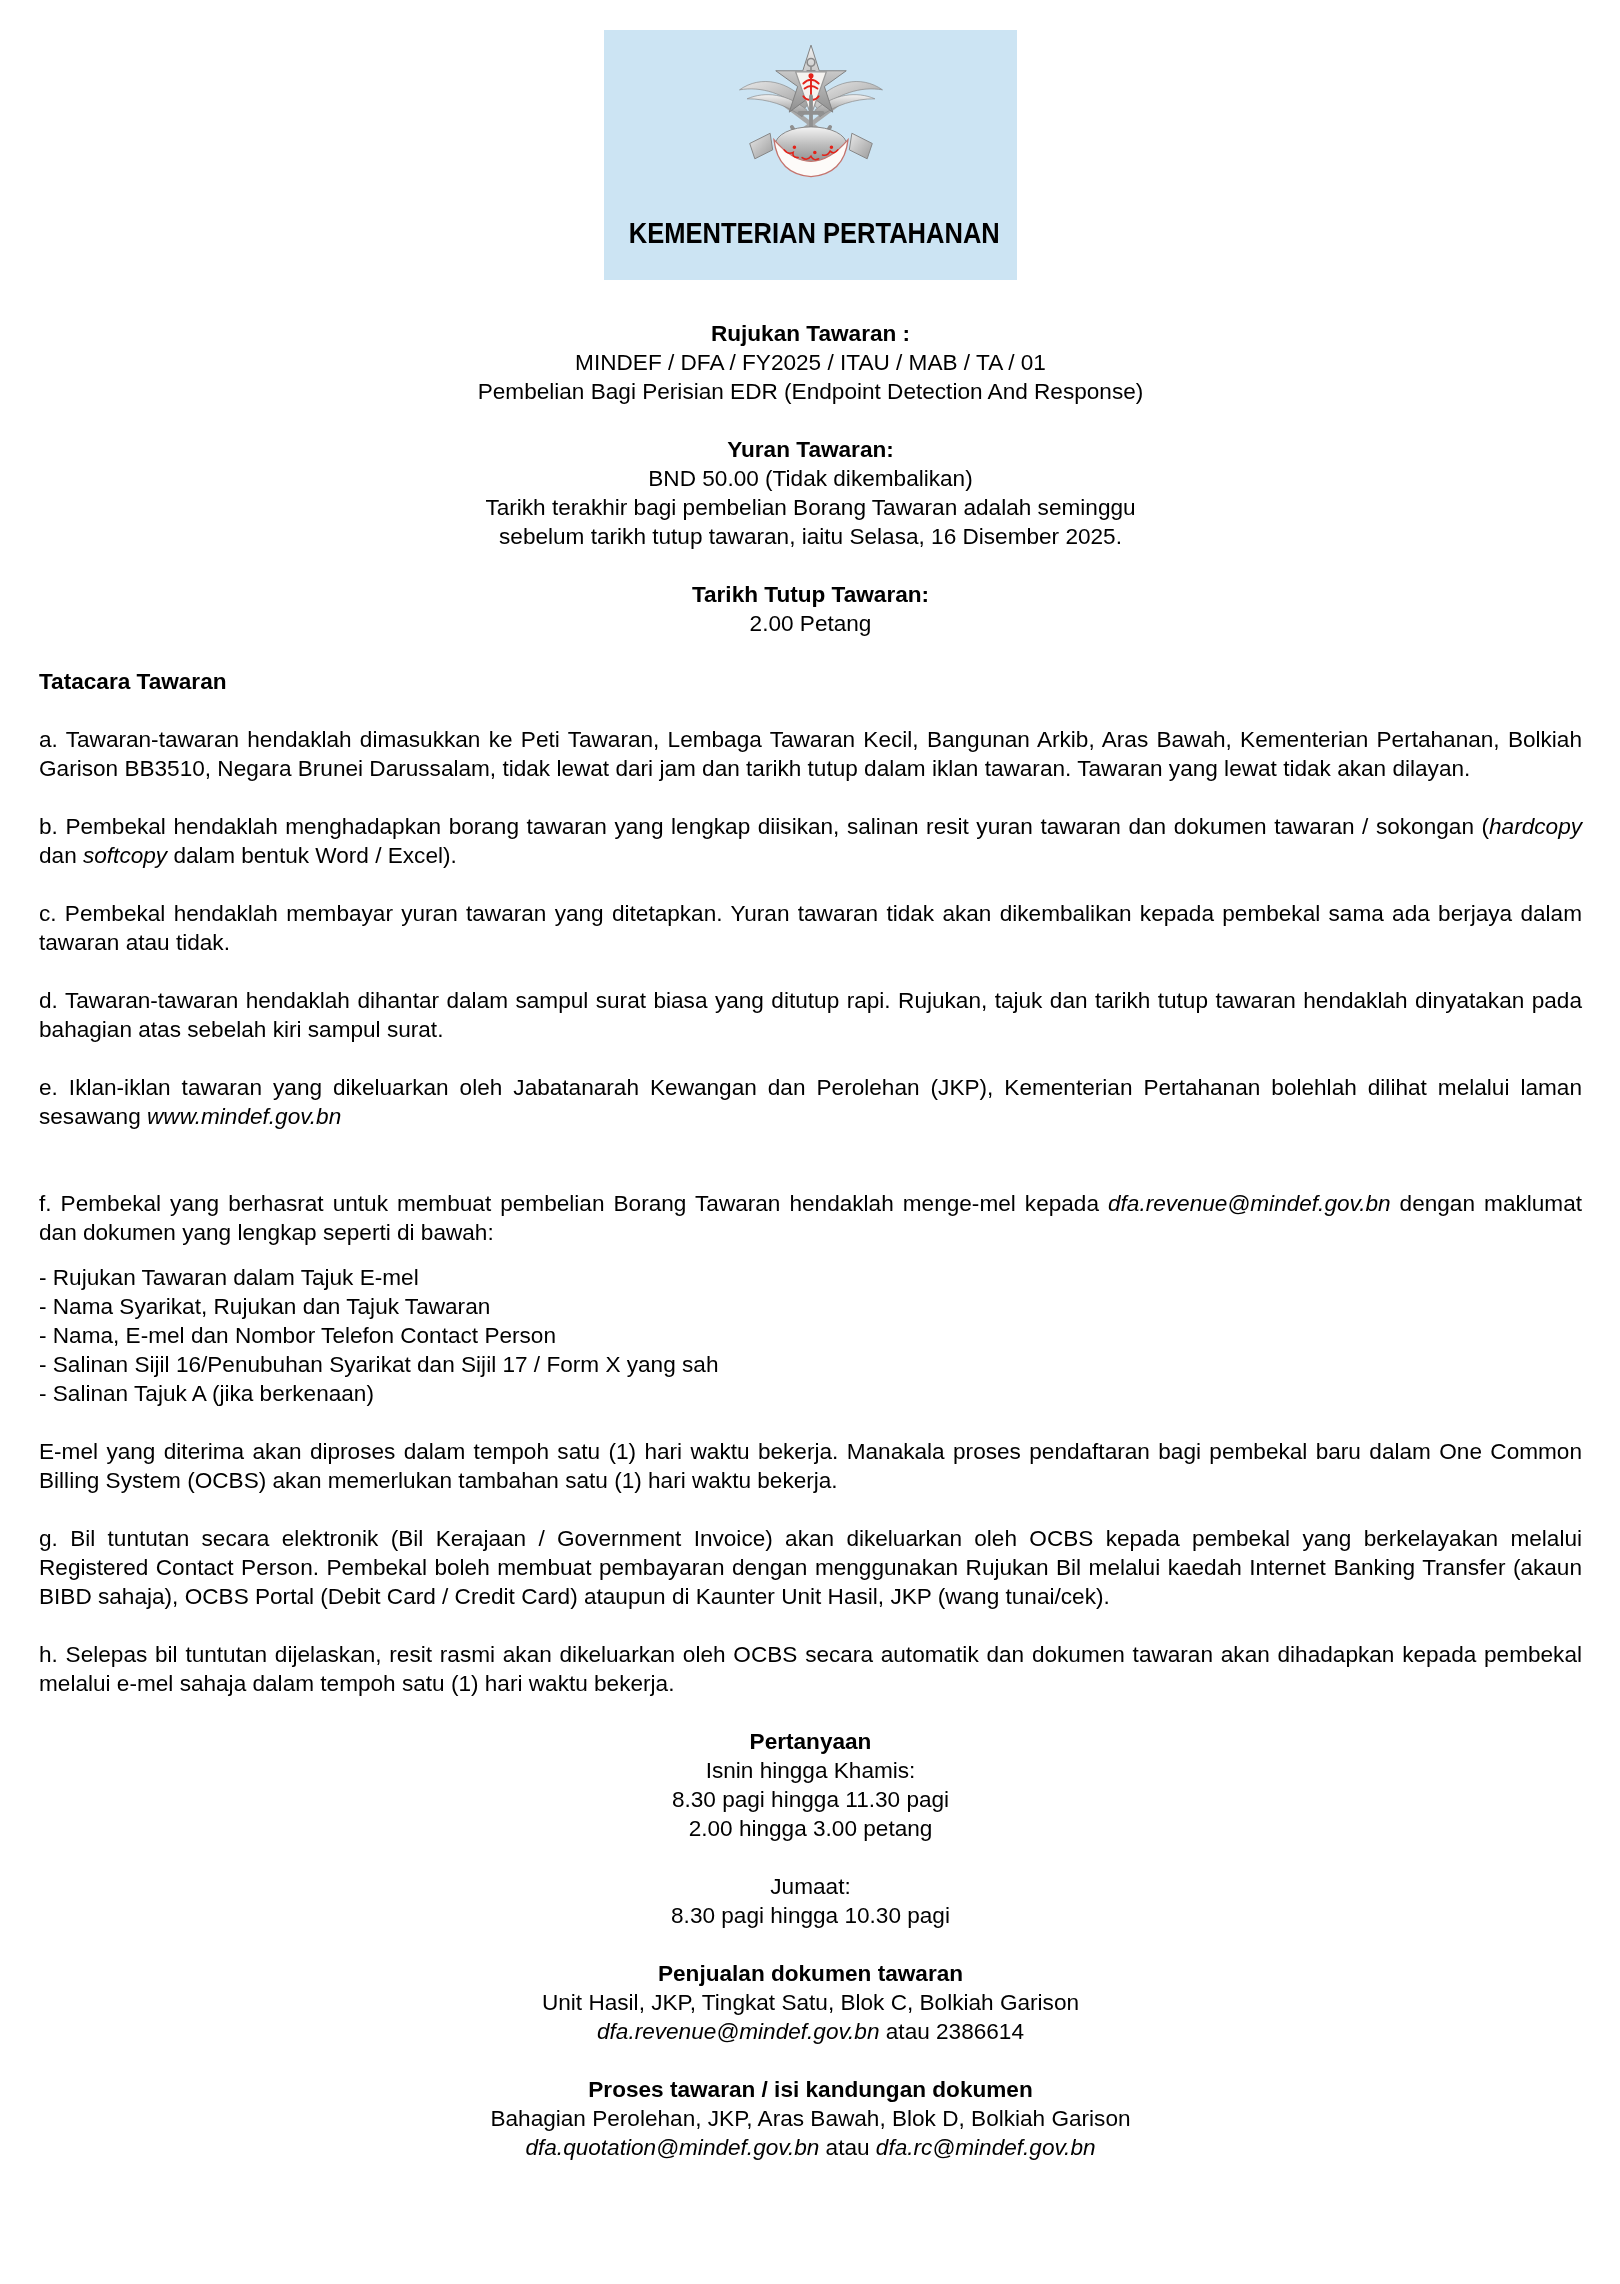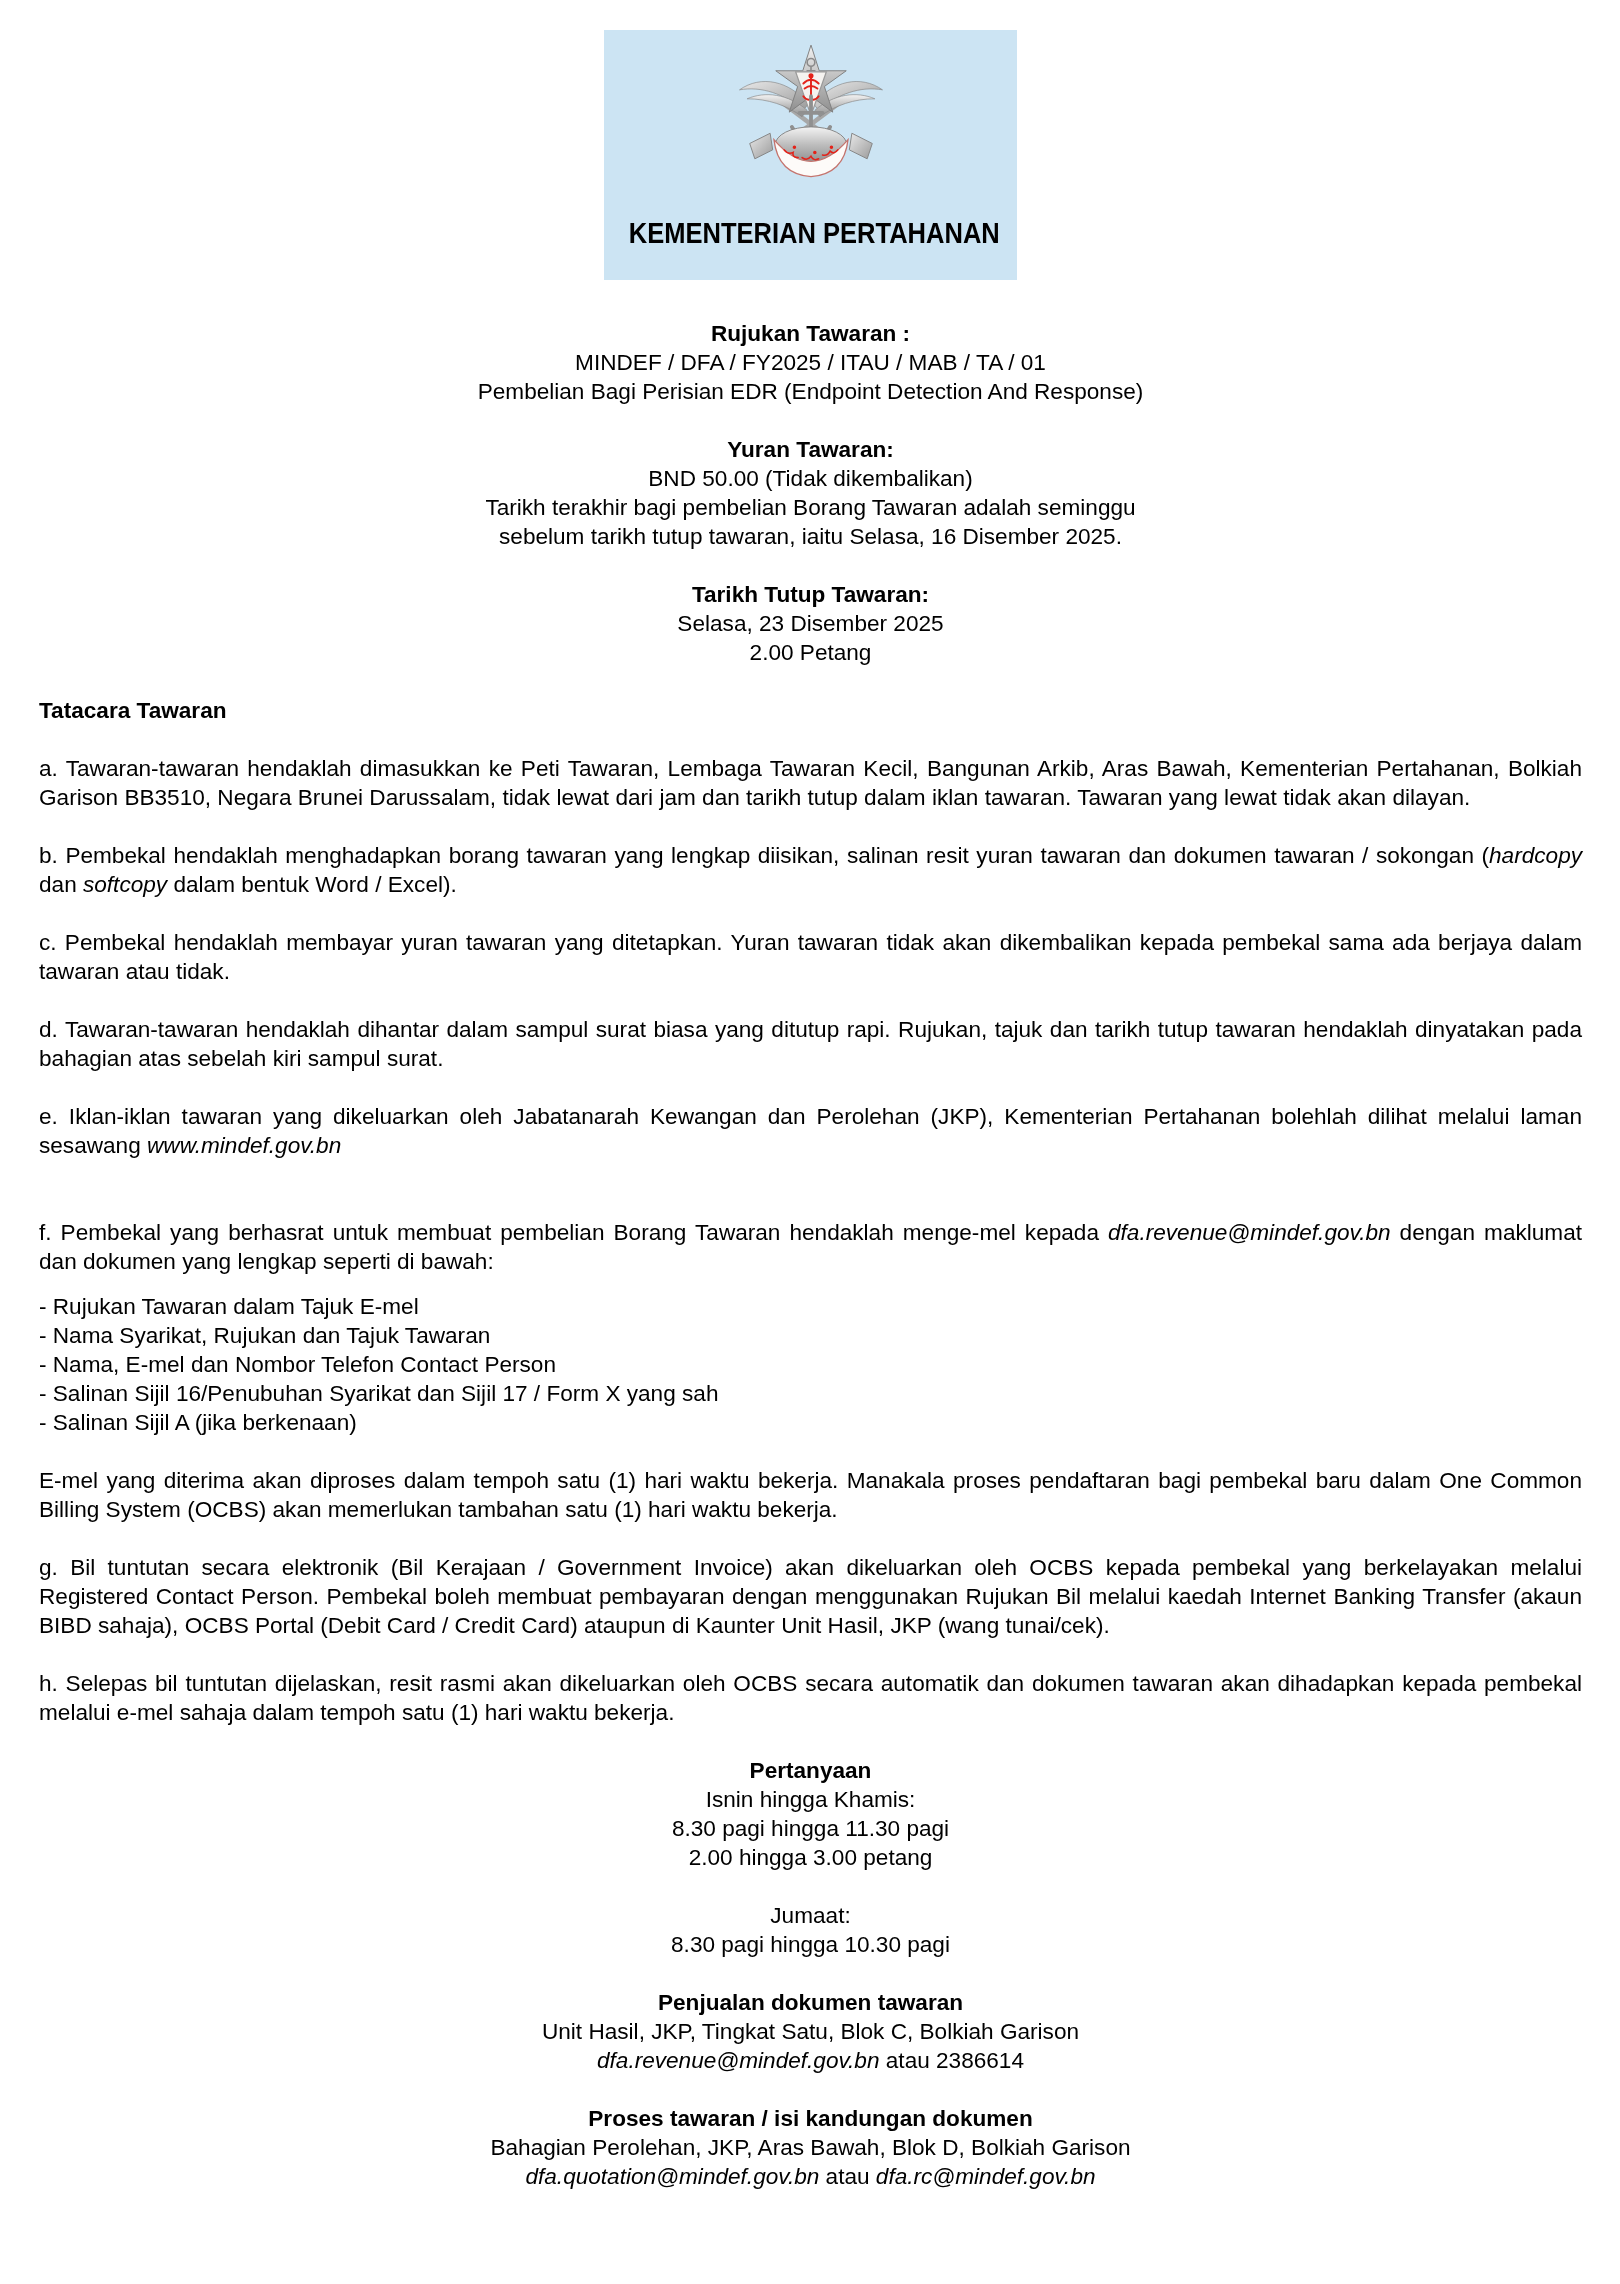--- a/index.html
+++ b/index.html
@@ -125,21 +125,20 @@
       <p class="ln b">Rujukan Tawaran :</p>
       <p class="ln">MINDEF / DFA / FY2025 / ITAU / MAB / TA / 01</p>
       <p class="ln">Pembelian Bagi Perisian EDR (Endpoint Detection And Response)</p>
       <div class="sp"></div>
       <p class="ln b">Yuran Tawaran:</p>
       <p class="ln">BND 50.00 (Tidak dikembalikan)</p>
       <p class="ln">Tarikh terakhir bagi pembelian Borang Tawaran adalah seminggu</p>
       <p class="ln">sebelum tarikh tutup tawaran, iaitu Selasa, 16 Disember 2025.</p>
       <div class="sp"></div>
       <p class="ln b">Tarikh Tutup Tawaran:</p>
-      <p class="ln">Selasa, 23 Disember 2025</p>
       <p class="ln">2.00 Petang</p>
     </div>
 
     <div class="sp"></div>
 
     <p class="ln b">Tatacara Tawaran</p>
     <div class="sp"></div>
 
     <p class="para">a. Tawaran-tawaran hendaklah dimasukkan ke Peti Tawaran, Lembaga Tawaran Kecil, Bangunan Arkib, Aras Bawah, Kementerian Pertahanan, Bolkiah Garison BB3510, Negara Brunei Darussalam, tidak lewat dari jam dan tarikh tutup dalam iklan tawaran. Tawaran yang lewat tidak akan dilayan.</p>
 
@@ -151,21 +150,21 @@
 
     <p class="para"><span>e. Iklan-iklan tawaran yang dikeluarkan oleh Jabatanarah Kewangan dan Perolehan (JKP), Kementerian Pertahanan bolehlah dilihat melalui laman sesawang </span><span class="i">www.mindef.gov.bn</span></p>
 
     <div class="sp"></div>
 
     <p class="para" style="margin-bottom:16px;"><span>f. Pembekal yang berhasrat untuk membuat pembelian Borang Tawaran hendaklah menge-mel kepada </span><span class="i">dfa.revenue@mindef.gov.bn</span><span> dengan maklumat dan dokumen yang lengkap seperti di bawah:</span></p>
     <p class="ln listline">- Rujukan Tawaran dalam Tajuk E-mel</p>
     <p class="ln listline">- Nama Syarikat, Rujukan dan Tajuk Tawaran</p>
     <p class="ln listline">- Nama, E-mel dan Nombor Telefon Contact Person</p>
     <p class="ln listline">- Salinan Sijil 16/Penubuhan Syarikat dan Sijil 17 / Form X yang sah</p>
-    <p class="ln listline">- Salinan Sijil A (jika berkenaan)</p>
+    <p class="ln listline">- Salinan Tajuk A (jika berkenaan)</p>
     <div class="sp"></div>
 
     <p class="para">E-mel yang diterima akan diproses dalam tempoh satu (1) hari waktu bekerja. Manakala proses pendaftaran bagi pembekal baru dalam One Common Billing System (OCBS) akan memerlukan tambahan satu (1) hari waktu bekerja.</p>
 
     <p class="para">g. Bil tuntutan secara elektronik (Bil Kerajaan / Government Invoice) akan dikeluarkan oleh OCBS kepada pembekal yang berkelayakan melalui Registered Contact Person. Pembekal boleh membuat pembayaran dengan menggunakan Rujukan Bil melalui kaedah Internet Banking Transfer (akaun BIBD sahaja), OCBS Portal (Debit Card / Credit Card) ataupun di Kaunter Unit Hasil, JKP (wang tunai/cek).</p>
 
     <p class="para">h. Selepas bil tuntutan dijelaskan, resit rasmi akan dikeluarkan oleh OCBS secara automatik dan dokumen tawaran akan dihadapkan kepada pembekal melalui e-mel sahaja dalam tempoh satu (1) hari waktu bekerja.</p>
 
     <div class="center">
       <p class="ln b">Pertanyaan</p>

